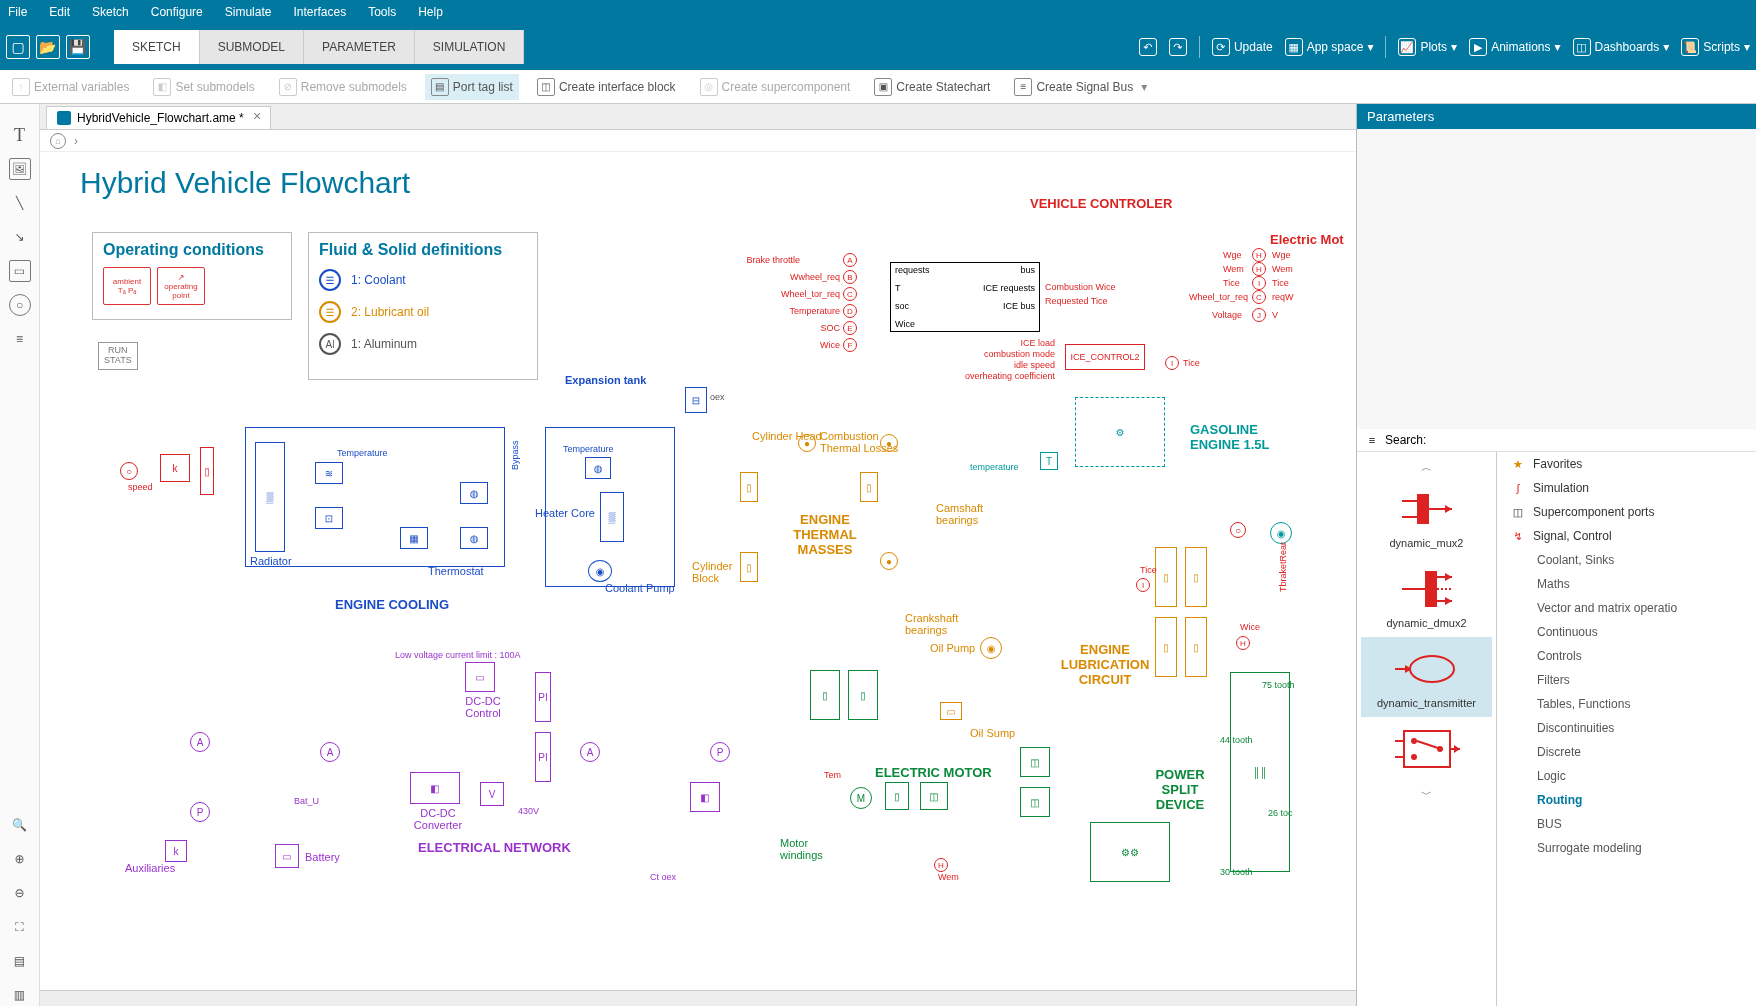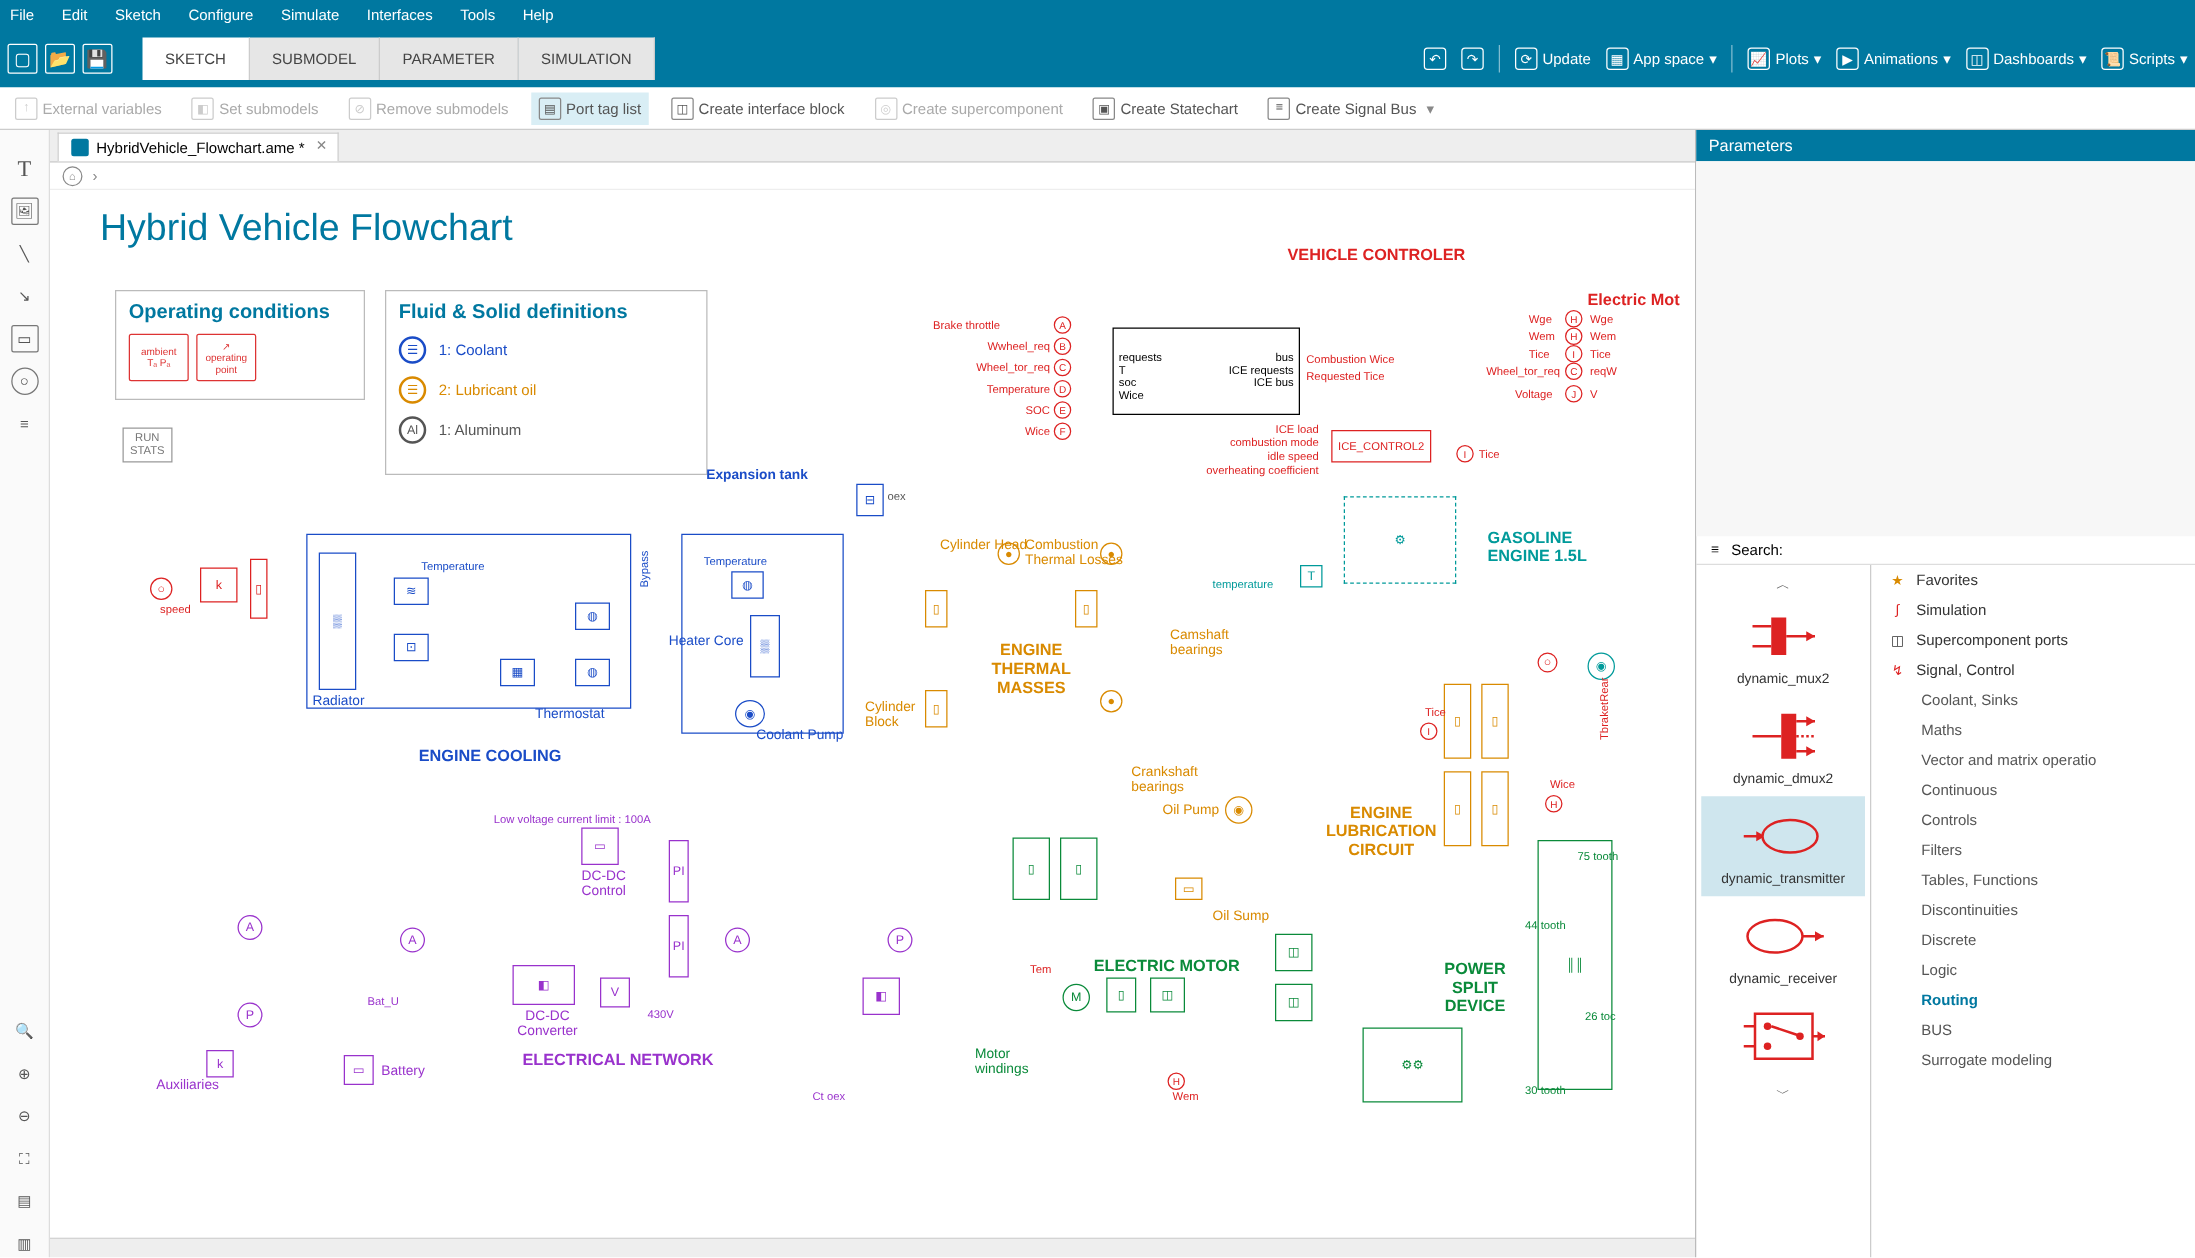--- a/index.html
+++ b/index.html
@@ -47,21 +47,21 @@
 .home-icon { width:16px; height:16px; border:1px solid #888; border-radius:8px; display:flex; align-items:center; justify-content:center; font-size:9px; }
 
 .canvas { flex:1; position:relative; background:#fff; overflow:hidden; }
 .canvas h1 { position:absolute; left:40px; top:14px; color:#0078a0; font-size:30px; font-weight:normal; }
 .box-oc { position:absolute; left:52px; top:80px; width:200px; border:1px solid #bbb; padding:8px 10px 14px; }
 .box-oc .hdr { color:#0078a0; font-size:16px; font-weight:bold; margin-bottom:8px; }
 .oc-icons { display:flex; gap:6px; }
 .oc-chip { width:48px; height:38px; border:1px solid #d33; border-radius:2px; font-size:8px; color:#d33; display:flex; flex-direction:column; align-items:center; justify-content:center; text-align:center; }
 .runstats { position:absolute; left:58px; top:190px; border:1px solid #999; font-size:9px; color:#777; padding:3px 5px; text-align:center; line-height:1.1; }
 
-.box-fs { position:absolute; left:268px; top:80px; width:258px; border:1px solid #bbb; padding:8px 10px 14px; }
+.box-fs { position:absolute; left:268px; top:80px; width:230px; border:1px solid #bbb; padding:8px 10px 14px; }
 .box-fs .hdr { color:#0078a0; font-size:16px; font-weight:bold; margin-bottom:10px; }
 .fs-row { display:flex; align-items:center; gap:10px; margin-bottom:10px; font-size:12px; }
 .fs-dot { width:22px; height:22px; border-radius:50%; border:2px solid; display:flex; align-items:center; justify-content:center; font-size:10px; }
 
 .sub-title { position:absolute; font-weight:bold; font-size:13px; }
 .lbl { position:absolute; font-size:11px; }
 .tiny-lbl { position:absolute; font-size:9px; }
 
 
 .blk { position:absolute; border:1px solid; font-size:10px; display:flex; align-items:center; justify-content:center; text-align:center; }
@@ -261,21 +261,21 @@
           </div>
         <div class="fs-row" style="color:#555;">
             <span class="fs-dot" style="border-color:#555;">Al</span>
             <span>1: Aluminum</span>
           </div>
       </div>
 
       <div class="sub-title red" style="left:990px;top:44px;">VEHICLE CONTROLER</div>
       <div class="sub-title red" style="left:1230px;top:80px;">Electric Mot</div>
 
-      <div class="blk" style="left:850px;top:110px;width:150px;height:70px;border-color:#000;color:#000;flex-direction:column;align-items:flex-start;padding:18px 4px;font-size:9px;justify-content:space-between;">
+      <div class="blk" style="left:850px;top:110px;width:150px;height:70px;border-color:#000;color:#000;flex-direction:column;align-items:flex-start;padding:2px 4px;font-size:9px;justify-content:space-between;">
         <div style="display:flex;width:100%;justify-content:space-between;">
             <span>requests</span>
             <span>bus</span>
           </div>
         <div style="display:flex;width:100%;justify-content:space-between;">
             <span>T</span>
             <span>ICE requests</span>
           </div>
         <div style="display:flex;width:100%;justify-content:space-between;">
             <span>soc</span>
@@ -479,30 +479,20 @@
               <svg width="70" height="34">
                 <line x1="3" y1="17" x2="20" y2="17" stroke="#d22" stroke-width="2"></line>
                 <polygon points="20,17 13,13 13,21" fill="#d22"></polygon>
                 <ellipse cx="40" cy="17" rx="22" ry="13" fill="#cfe6ee" stroke="#d22" stroke-width="2"></ellipse>
               </svg>
             </div>
           <span>dynamic_transmitter</span>
         </div>
         <div class="thumb">
           <div class="tg">
-              <svg width="70" height="34">
-                <ellipse cx="28" cy="17" rx="22" ry="13" fill="none" stroke="#d22" stroke-width="2"></ellipse>
-                <line x1="50" y1="17" x2="67" y2="17" stroke="#d22" stroke-width="2"></line>
-                <polygon points="67,17 60,13 60,21" fill="#d22"></polygon>
-              </svg>
-            </div>
-          <span>dynamic_receiver</span>
-        </div>
-        <div class="thumb">
-          <div class="tg">
               <svg width="70" height="48">
                 <rect x="12" y="6" width="46" height="36" fill="none" stroke="#d22" stroke-width="2"></rect>
                 <circle cx="22" cy="16" r="3" fill="#d22"></circle>
                 <circle cx="22" cy="32" r="3" fill="#d22"></circle>
                 <circle cx="48" cy="24" r="3" fill="#d22"></circle>
                 <line x1="25" y1="16" x2="46" y2="23" stroke="#d22" stroke-width="2"></line>
                 <line x1="3" y1="16" x2="12" y2="16" stroke="#d22" stroke-width="2"></line>
                 <line x1="3" y1="32" x2="12" y2="32" stroke="#d22" stroke-width="2"></line>
                 <line x1="58" y1="24" x2="68" y2="24" stroke="#d22" stroke-width="2"></line>
                 <polygon points="68,24 62,20 62,28" fill="#d22"></polygon>

